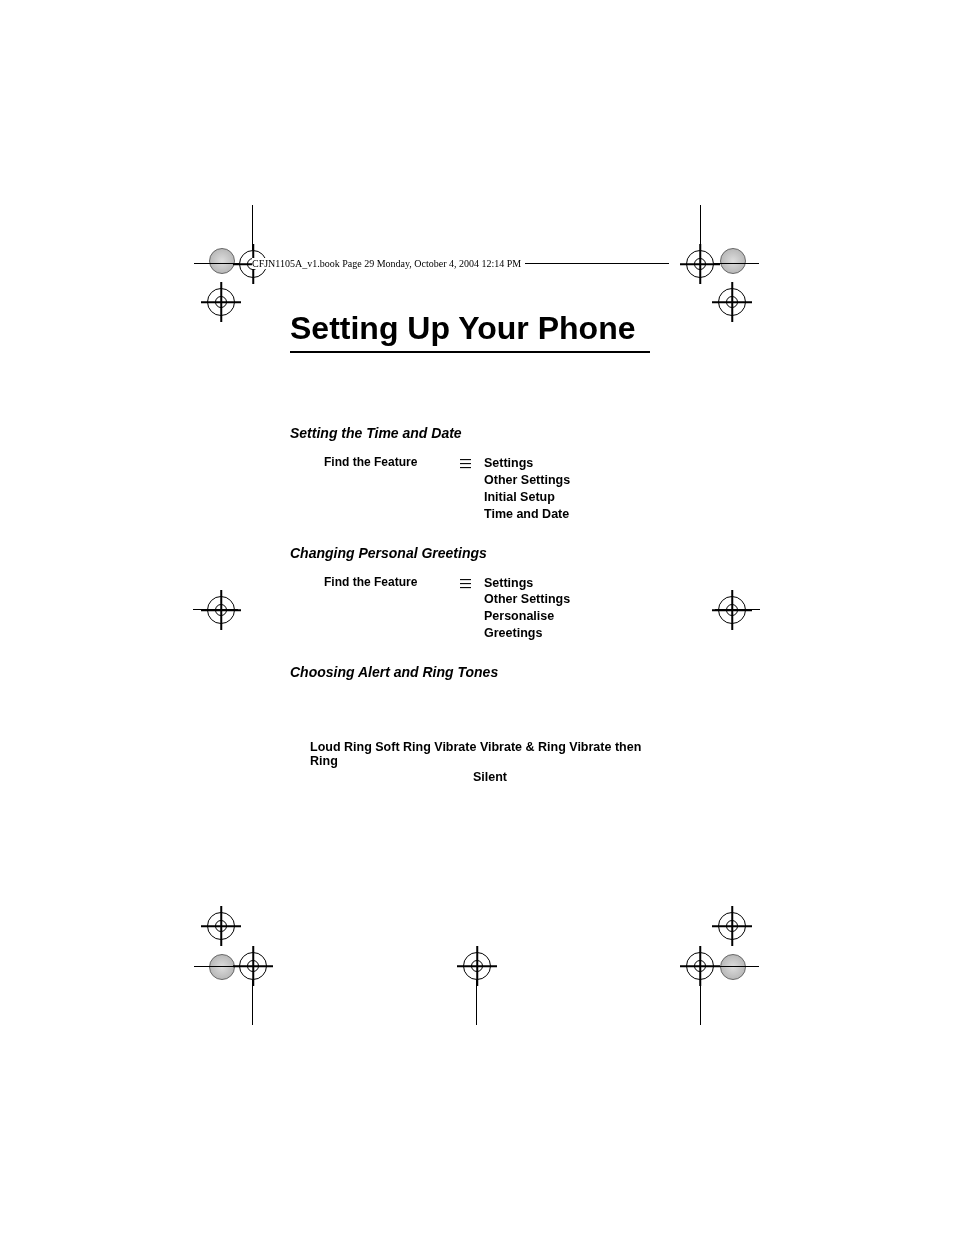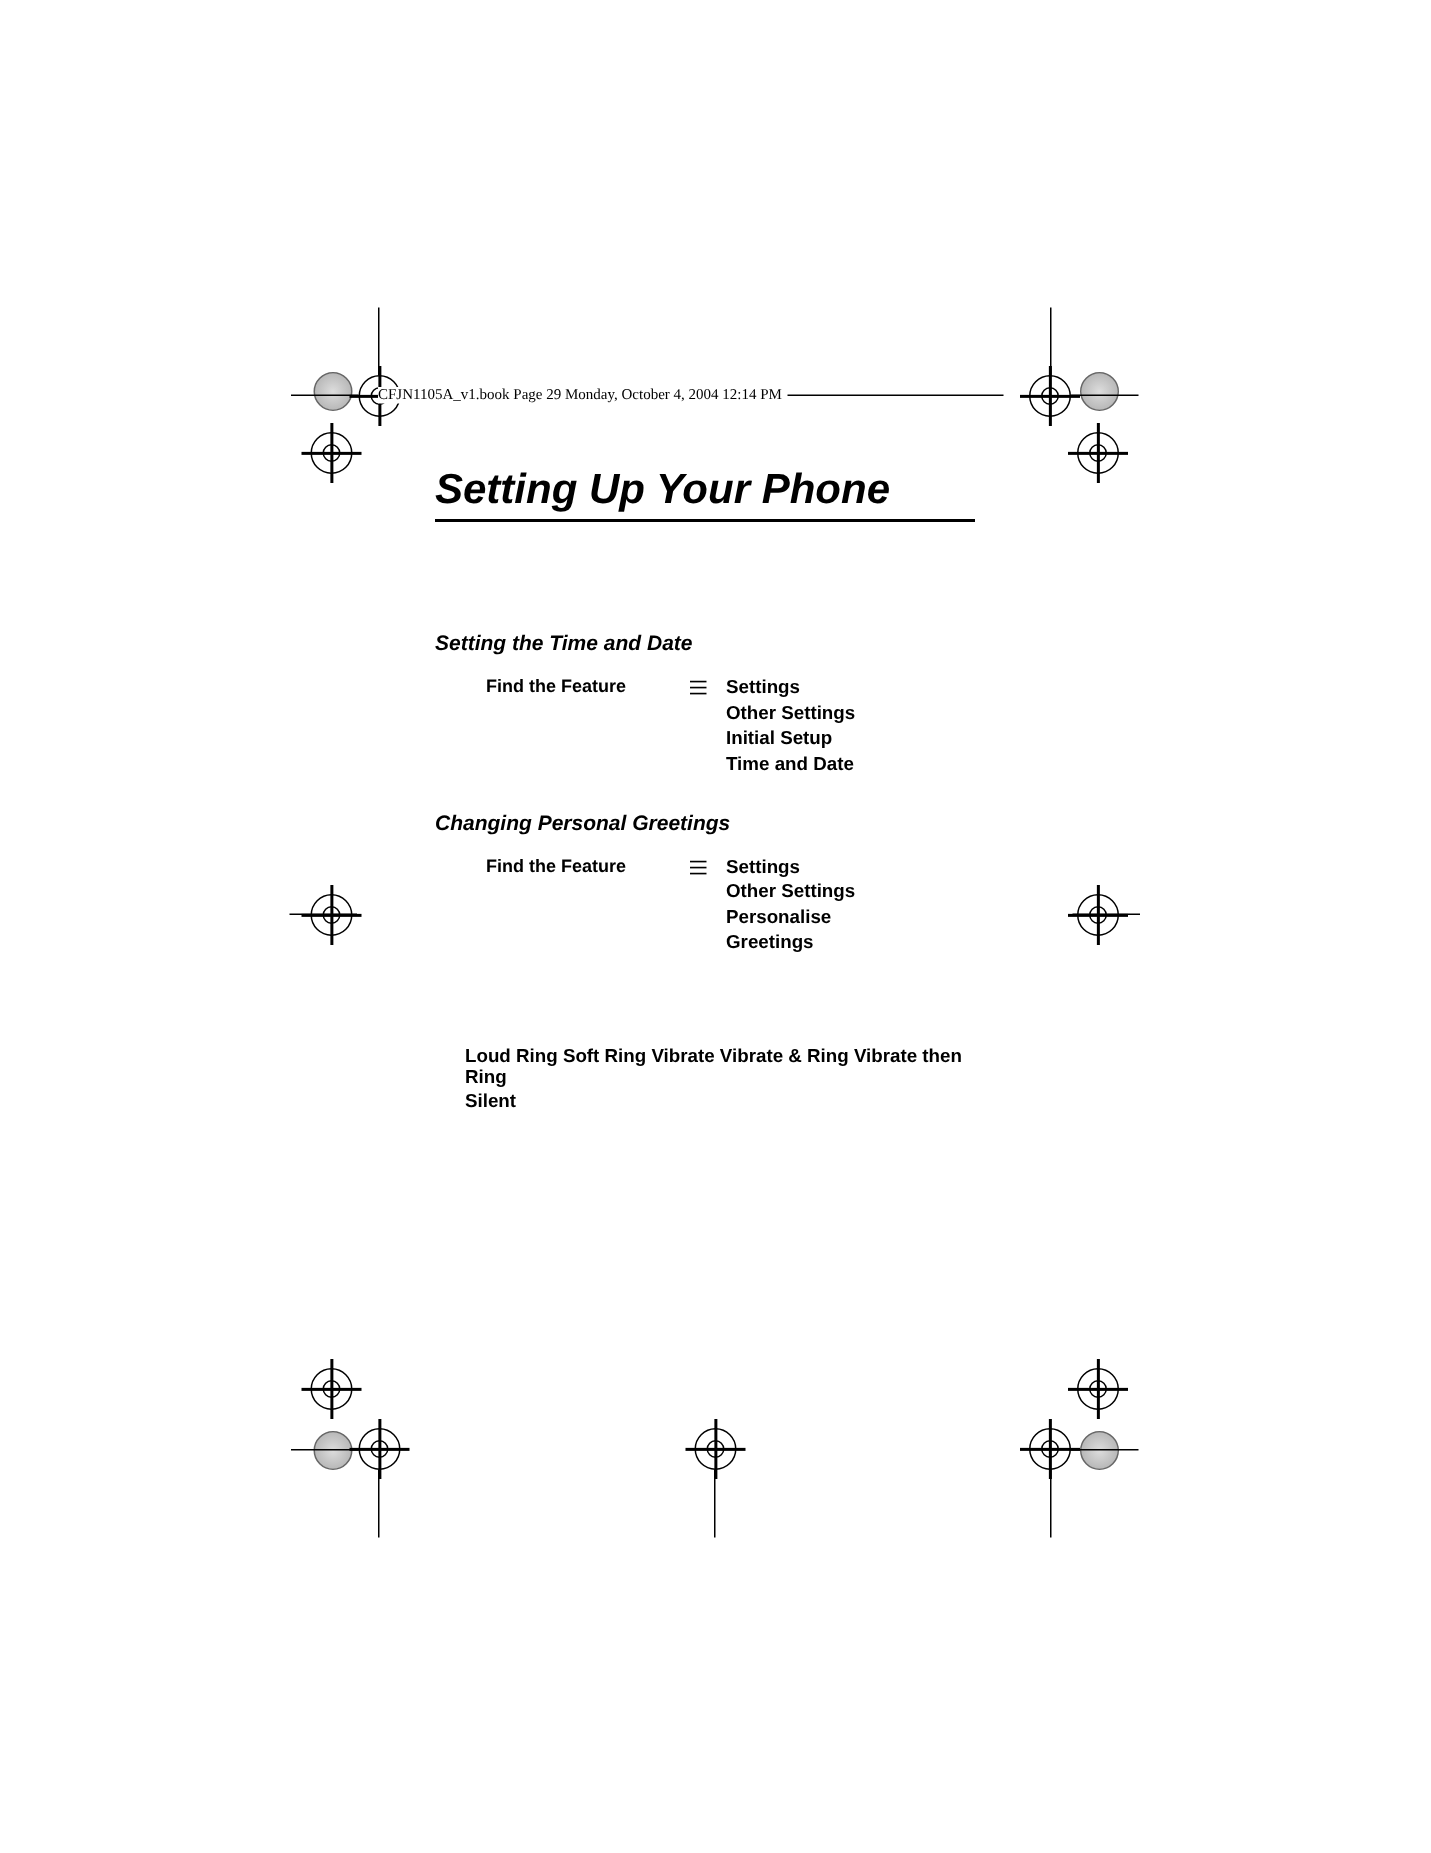--- a/index.html
+++ b/index.html
@@ -83,23 +83,22 @@
       background: #fff;
       padding-right: 4px;
     }
     .content {
       position: absolute;
       top: 310px;
       left: 290px;
       width: 400px;
     }
     .page-title {
-      font-size: 28px;
-      font-weight: bold;
-      font-style: italic;
+      font-size: 32px;
+      font-weight: bold;
       margin-bottom: 4px;
     }
     .title-underline {
       width: 360px;
       height: 2px;
       background: #000;
       margin-bottom: 72px;
     }
     .section-heading {
       font-size: 14px;
@@ -156,21 +155,21 @@
       font-stretch: condensed;
       font-size: 12.5px;
       text-align: left;
       margin-bottom: 2px;
     }
     .alert-line2 {
       font-family: "Arial Narrow", Arial, sans-serif;
       font-weight: bold;
       font-stretch: condensed;
       font-size: 12.5px;
-      text-align: left;
+      text-align: center;
     }
   </style>
 </head>
 <body>
 
 <div class="globe-mark" style="top:248px; left:209px;"></div>
 <div class="reg-mark" style="top:250px; left:239px;">
   <div class="reg-circle-small"></div>
   <div class="reg-circle-inner"></div>
   <div class="reg-cross-h"></div>
@@ -285,17 +284,18 @@
     <div class="feature-label">Find the Feature</div>
     <div class="menu-icon">—<br>—<br>—</div>
     <div class="menu-path">
       <div>Settings</div>
       <div>Other Settings</div>
       <div>Personalise</div>
       <div>Greetings</div>
     </div>
   </div>
 
+  <div class="section-heading mt">Choosing Alert and Ring Tones</div>
   <div class="alert-options">
     <div class="alert-line1">Loud Ring   Soft Ring   Vibrate   Vibrate &amp; Ring   Vibrate then Ring</div>
     <div class="alert-line2">Silent</div>
   </div>
 </div>
 
 </body></html>

